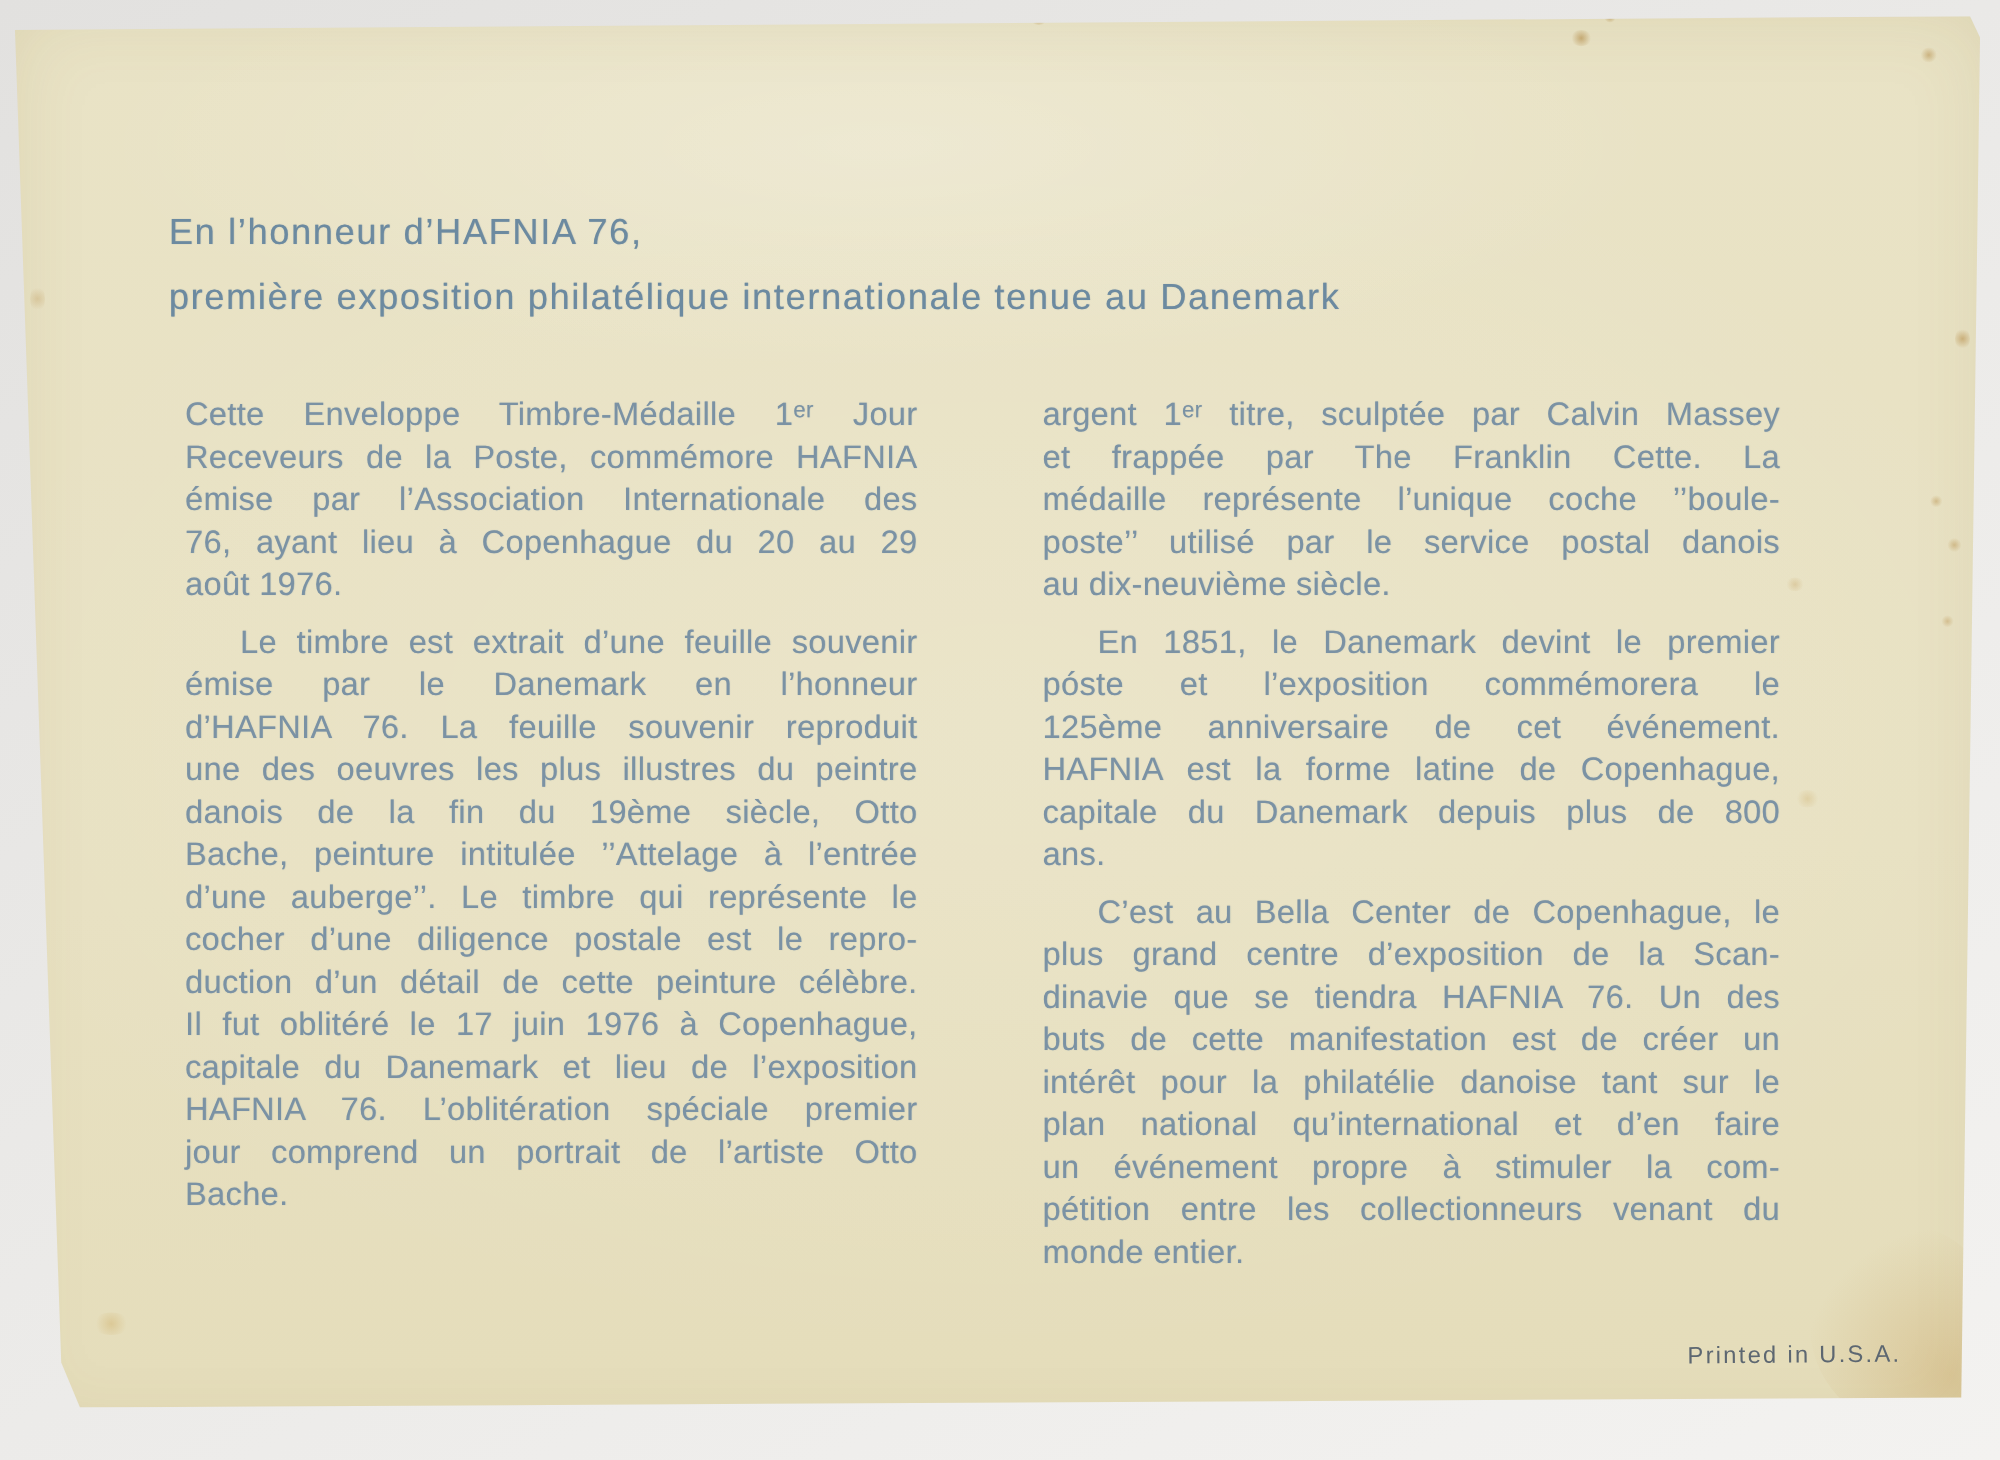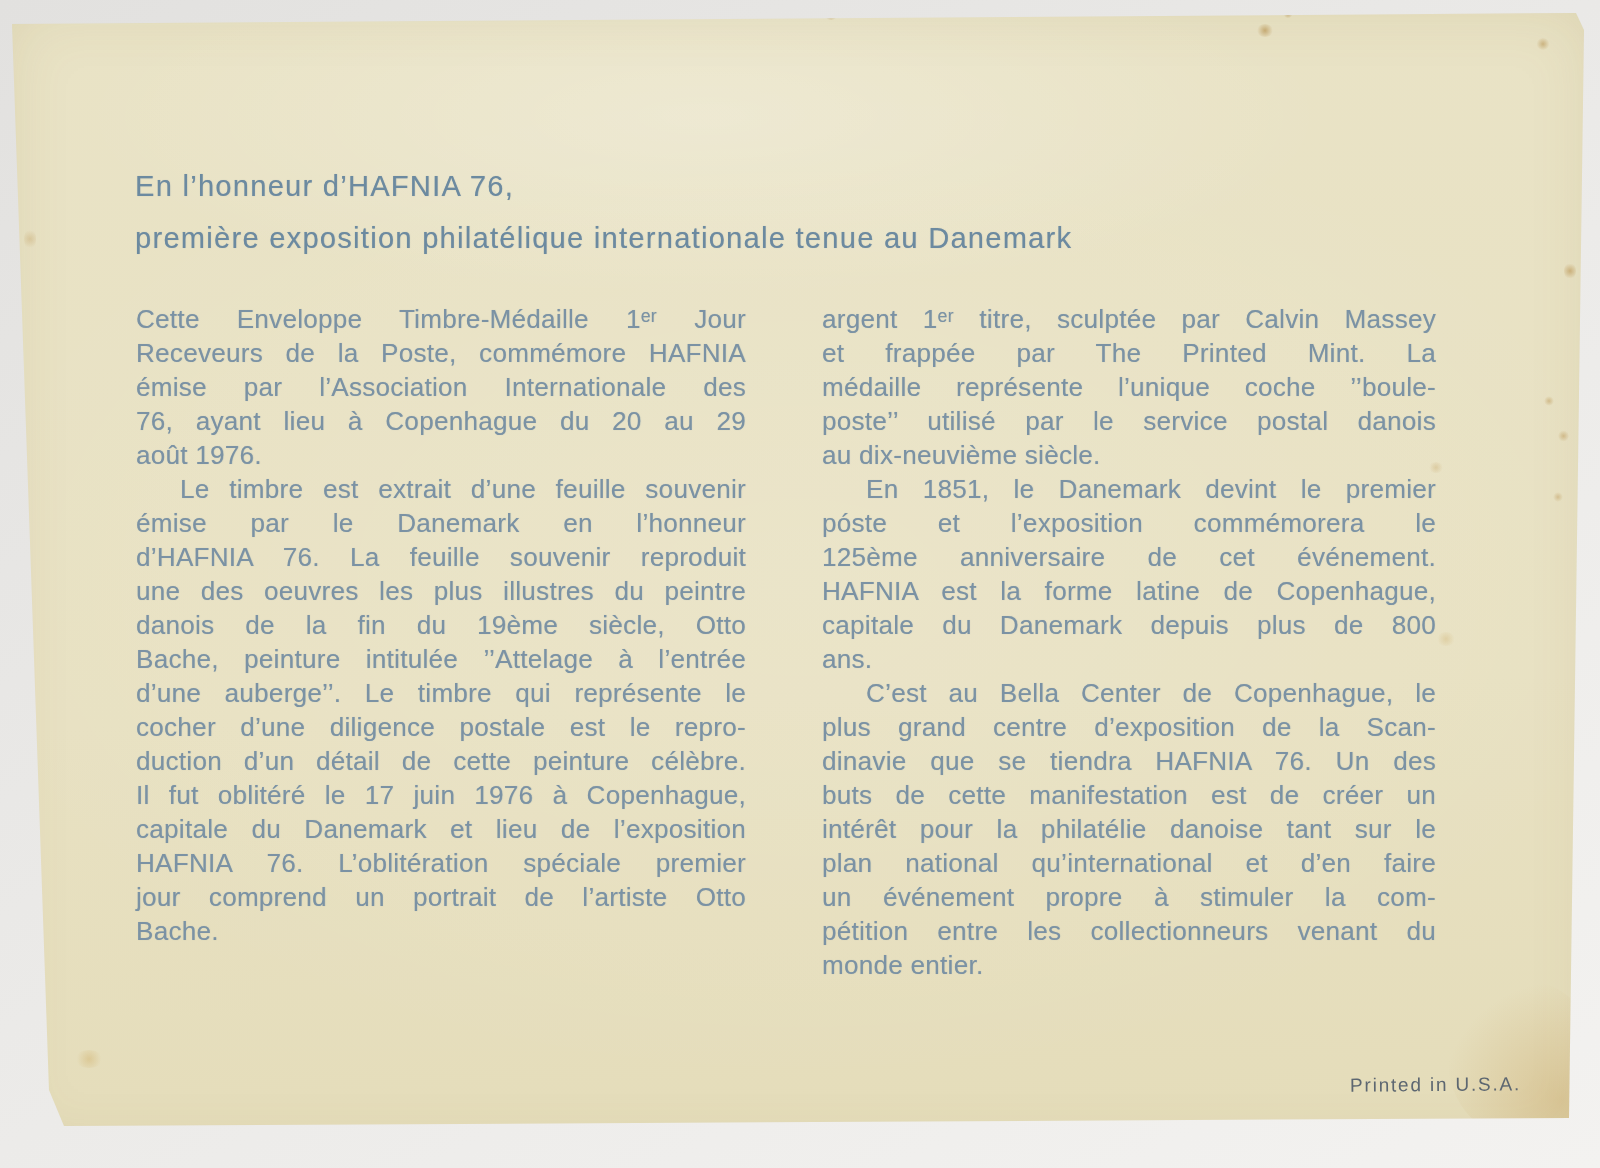--- a/index.html
+++ b/index.html
@@ -37,21 +37,21 @@
     text-shadow:0.3px 0.3px 0.7px rgba(100,130,155,0.55);
   }
   .col{
     position:absolute;top:302px;
     color:var(--ink-body);font-size:26px;line-height:34px;
     letter-spacing:0.3px;
     text-shadow:0.3px 0.3px 0.7px rgba(115,145,165,0.5);
   }
   .col-left{left:136px;width:610px;}
   .col-right{left:822px;width:614px;}
-  .para{margin:0;}
+  .para{margin:12px;}
   .line{text-align:left;}
   .line.j{text-align:justify;text-align-last:justify;}
   .line.ind{text-indent:44px;}
   .footer-left{
     position:absolute;left:75px;top:1128px;
     color:var(--ink-footer);font-size:14.5px;letter-spacing:1.1px;white-space:pre;
   }
   .footer-right{
     position:absolute;left:1350px;top:1074px;
     color:var(--ink-footer);font-size:19px;letter-spacing:1.8px;
@@ -106,21 +106,21 @@
         <div class="line j">HAFNIA 76. L’oblitération spéciale premier</div>
         <div class="line j">jour comprend un portrait de l’artiste Otto</div>
         <div class="line">Bache.</div>
       </div>
       <div class="para">
       </div>
     </div>
   <div class="col col-right" id="col-right">
       <div class="para">
         <div class="line j">argent 1ᵉʳ titre, sculptée par Calvin Massey</div>
-        <div class="line j">et frappée par The Printed Mint. La</div>
+        <div class="line j">et frappée par The Franklin Cette. La</div>
         <div class="line j">médaille représente l’unique coche ’’boule-</div>
         <div class="line j">poste’’ utilisé par le service postal danois</div>
         <div class="line">au dix-neuvième siècle.</div>
       </div>
       <div class="para">
         <div class="line j ind">En 1851, le Danemark devint le premier</div>
         <div class="line j">póste et l’exposition commémorera le</div>
         <div class="line j">125ème anniversaire de cet événement.</div>
         <div class="line j">HAFNIA est la forme latine de Copenhague,</div>
         <div class="line j">capitale du Danemark depuis plus de 800</div>

